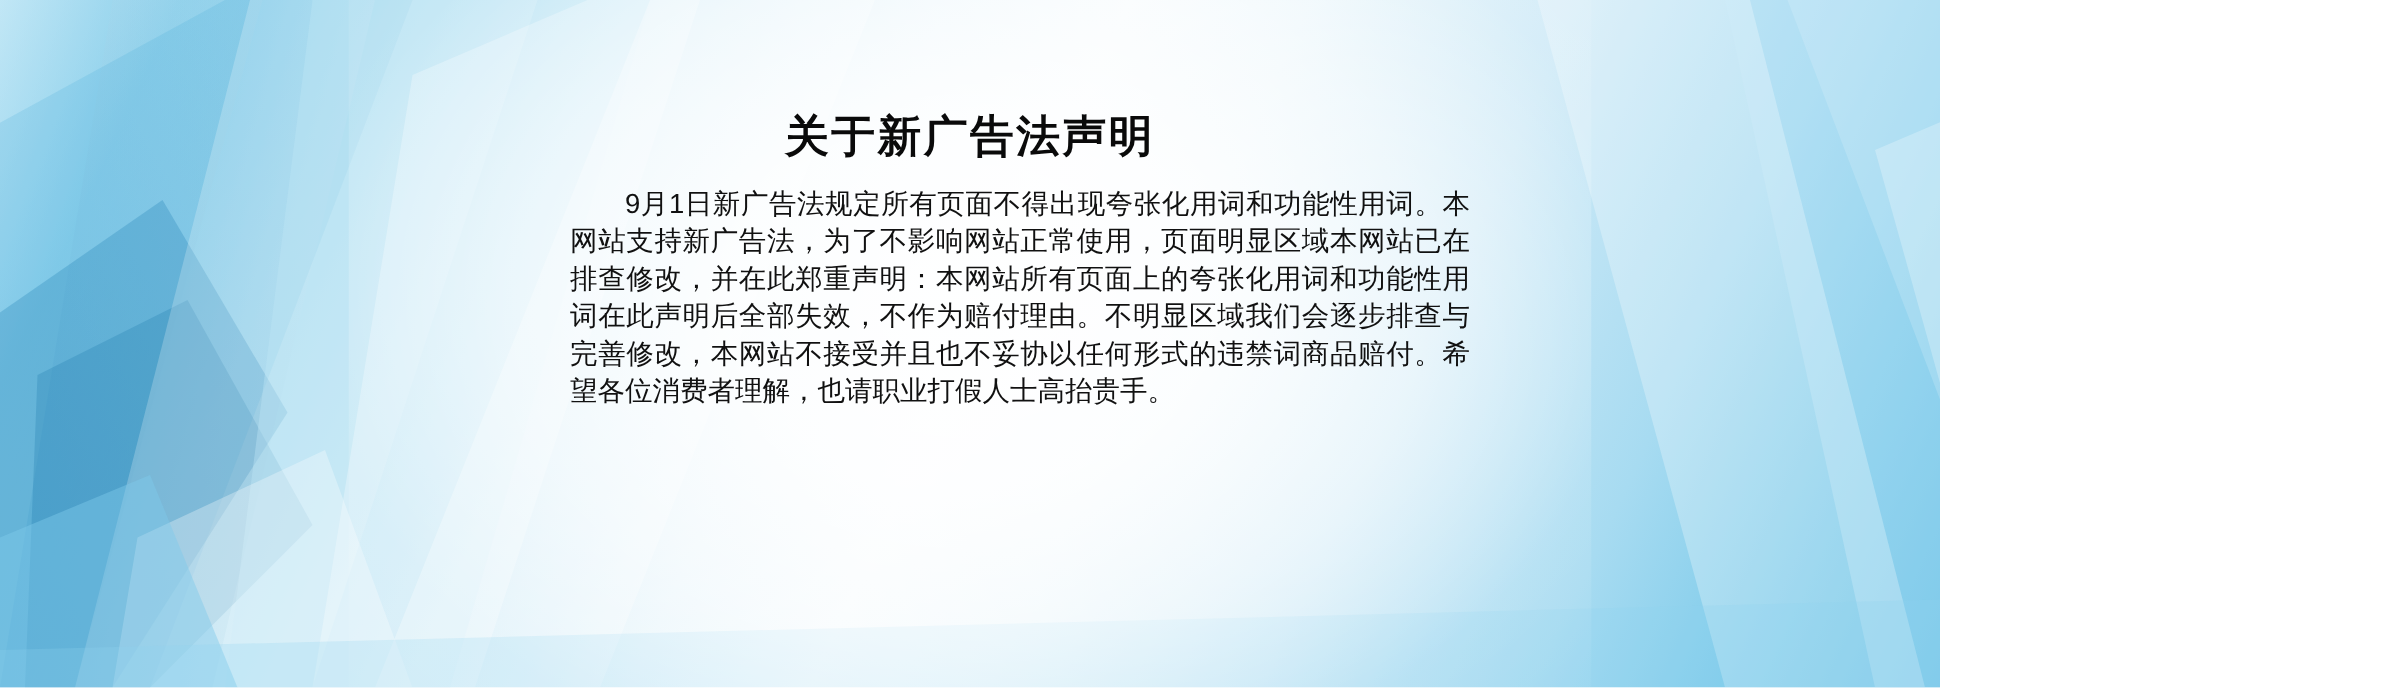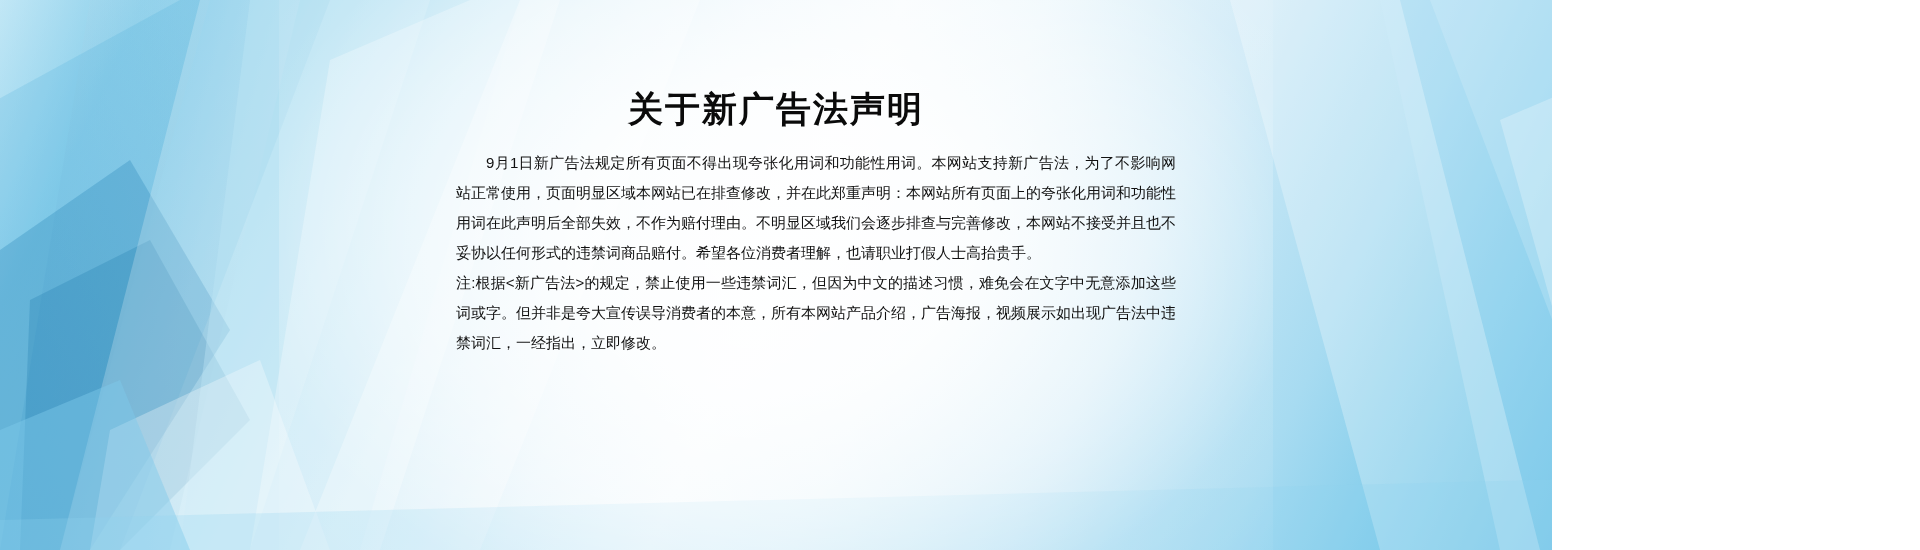--- a/index.html
+++ b/index.html
@@ -62,21 +62,21 @@
     font-weight: bold;
     letter-spacing: 2px;
     color: #0a0a0a;
   }
   .body-text {
     position: absolute;
     left: 456px;
     top: 148px;
     width: 720px;
     color: #111111;
-    font-size: 15px;
+    font-size: 22px;
     line-height: 30px;
     text-align: justify;
     text-justify: inter-ideograph;
   }
   .body-text p {
     margin: 0;
   }
   .p-indent {
     text-indent: 2em;
   }
@@ -129,17 +129,16 @@
   </svg>
 
   <div class="glow-center"></div>
 
   <div class="content">
 
     <div class="title">关于新广告法声明</div>
 
     <div class="body-text">
       <p class="p-indent">9月1日新广告法规定所有页面不得出现夸张化用词和功能性用词。本网站支持新广告法，为了不影响网站正常使用，页面明显区域本网站已在排查修改，并在此郑重声明：本网站所有页面上的夸张化用词和功能性用词在此声明后全部失效，不作为赔付理由。不明显区域我们会逐步排查与完善修改，本网站不接受并且也不妥协以任何形式的违禁词商品赔付。希望各位消费者理解，也请职业打假人士高抬贵手。</p>
-      <p>注:根据&lt;新广告法&gt;的规定，禁止使用一些违禁词汇，但因为中文的描述习惯，难免会在文字中无意添加这些词或字。但并非是夸大宣传误导消费者的本意，所有本网站产品介绍，广告海报，视频展示如出现广告法中违禁词汇，一经指出，立即修改。</p>
     </div>
 
   </div>
 </div>
 
 </body></html>

